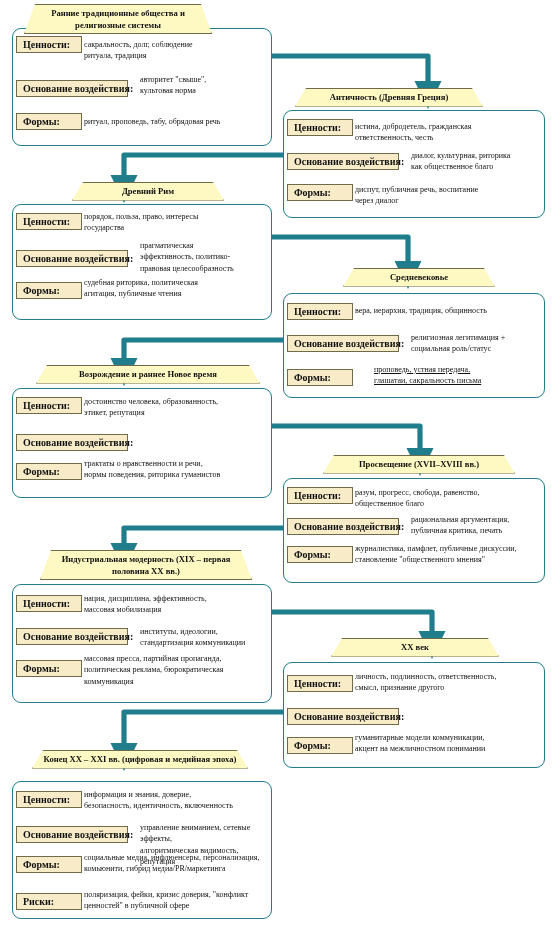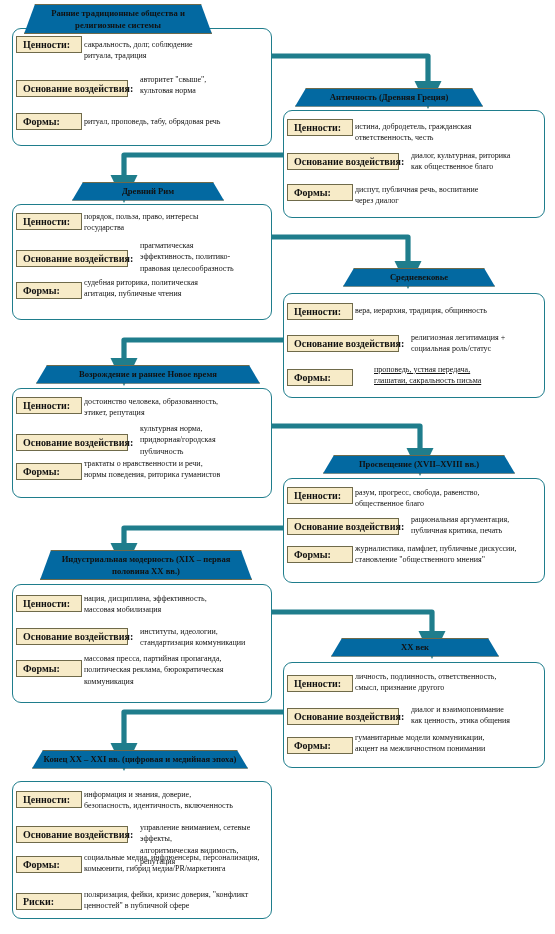--- a/index.html
+++ b/index.html
@@ -21,21 +21,21 @@
     left:0;
     border:1.6px solid #1f7d8c;
     border-radius:9px;
     background:#ffffff;
     box-sizing:border-box;
   }
 
   
   .banner{
     position:absolute;
-    background:#0369a1;
+    background:#fef9c3;
     border:1px solid #6f6a4a;
     box-sizing:border-box;
     text-align:center;
     font-weight:bold;
     font-size:8.6px;
     line-height:11.5px;
     color:#111111;
     padding:3px 10px 2px 10px;
     clip-path:polygon(11px 0, calc(100% - 11px) 0, 100% 100%, 0 100%);
     z-index:4;
@@ -135,23 +135,20 @@
       <div class="value" style="left: 374px; top: 364px; width: 184px; text-decoration: underline;">проповедь, устная передача,
 глашатаи, сакральность письма</div>
     </div>
     <div class="era" style="left: 0px; top: 0px; width: 555px; height: 934px; pointer-events: none;">
       <div class="card-body" style="left: 12px; top: 388px; width: 260px; height: 110px;"></div>
       <div class="banner" style="left: 36px; top: 365px; width: 224px;">Возрождение и раннее Новое время</div>
       <div class="label" style="left: 16px; top: 397px; width: 66px; height: 17px;">Ценности:</div>
       <div class="value" style="left: 84px; top: 396px; width: 182px;">достоинство человека, образованность,
 этикет, репутация</div>
       <div class="label" style="left: 16px; top: 434px; width: 112px; height: 17px;">Основание воздействия:</div>
-      <div class="value" style="left: 140px; top: 423px; width: 126px;">культурная норма,
-придворная/городская
-публичность</div>
       <div class="label" style="left: 16px; top: 463px; width: 66px; height: 17px;">Формы:</div>
       <div class="value" style="left: 84px; top: 458px; width: 182px;">трактаты о нравственности и речи,
 нормы поведения, риторика гуманистов</div>
     </div>
     <div class="era" style="left: 0px; top: 0px; width: 555px; height: 934px; pointer-events: none;">
       <div class="card-body" style="left: 283px; top: 478px; width: 262px; height: 105px;"></div>
       <div class="banner" style="left: 323px; top: 455px; width: 192px;">Просвещение (XVII–XVIII вв.)</div>
       <div class="label" style="left: 287px; top: 487px; width: 66px; height: 17px;">Ценности:</div>
       <div class="value" style="left: 355px; top: 487px; width: 184px;">разум, прогресс, свобода, равенство,
 общественное благо</div>
@@ -177,22 +174,20 @@
 политическая реклама, бюрократическая
 коммуникация</div>
     </div>
     <div class="era" style="left: 0px; top: 0px; width: 450px; height: 934px; pointer-events: none;">
       <div class="card-body" style="left: 283px; top: 662px; width: 262px; height: 106px;"></div>
       <div class="banner" style="left: 331px; top: 638px; width: 168px;">XX век</div>
       <div class="label" style="left: 287px; top: 675px; width: 66px; height: 17px;">Ценности:</div>
       <div class="value" style="left: 355px; top: 671px; width: 184px;">личность, подлинность, ответственность,
 смысл, признание другого</div>
       <div class="label" style="left: 287px; top: 708px; width: 112px; height: 17px;">Основание воздействия:</div>
-      <div class="value" style="left: 411px; top: 704px; width: 128px;">диалог и взаимопонимание
-как ценность, этика общения</div>
       <div class="label" style="left: 287px; top: 737px; width: 66px; height: 17px;">Формы:</div>
       <div class="value" style="left: 355px; top: 732px; width: 184px;">гуманитарные модели коммуникации,
 акцент на межличностном понимании</div>
     </div>
     <div class="era" style="left: 0px; top: 0px; width: 555px; height: 934px; pointer-events: none;">
       <div class="card-body" style="left: 12px; top: 781px; width: 260px; height: 138px;"></div>
       <div class="banner" style="left: 32px; top: 750px; width: 216px;">Конец XX – XXI вв.
 (цифровая и медийная эпоха)</div>
       <div class="label" style="left: 16px; top: 791px; width: 66px; height: 17px;">Ценности:</div>
       <div class="value" style="left: 84px; top: 789px; width: 182px;">информация и знания, доверие,

